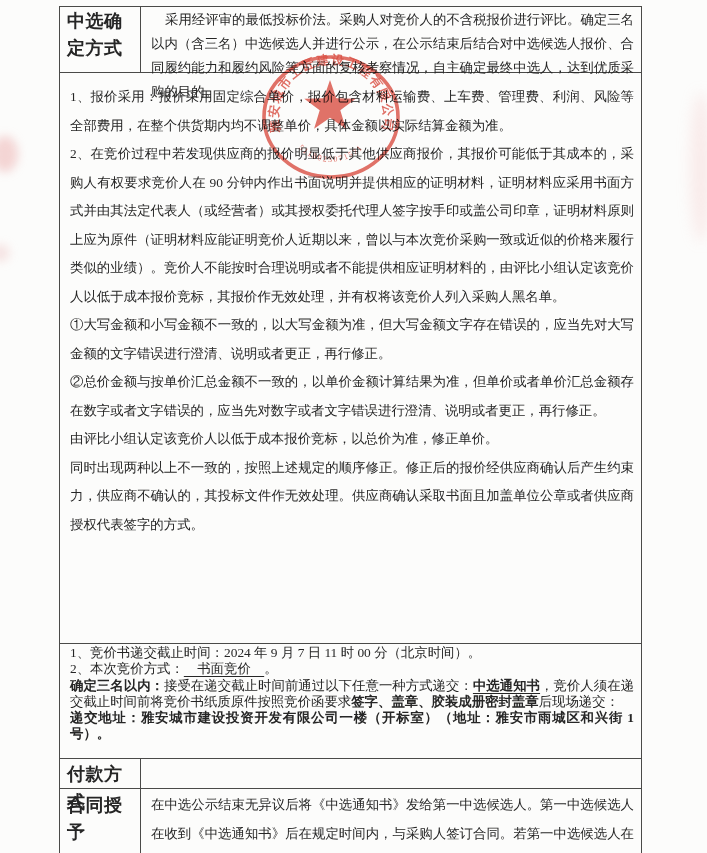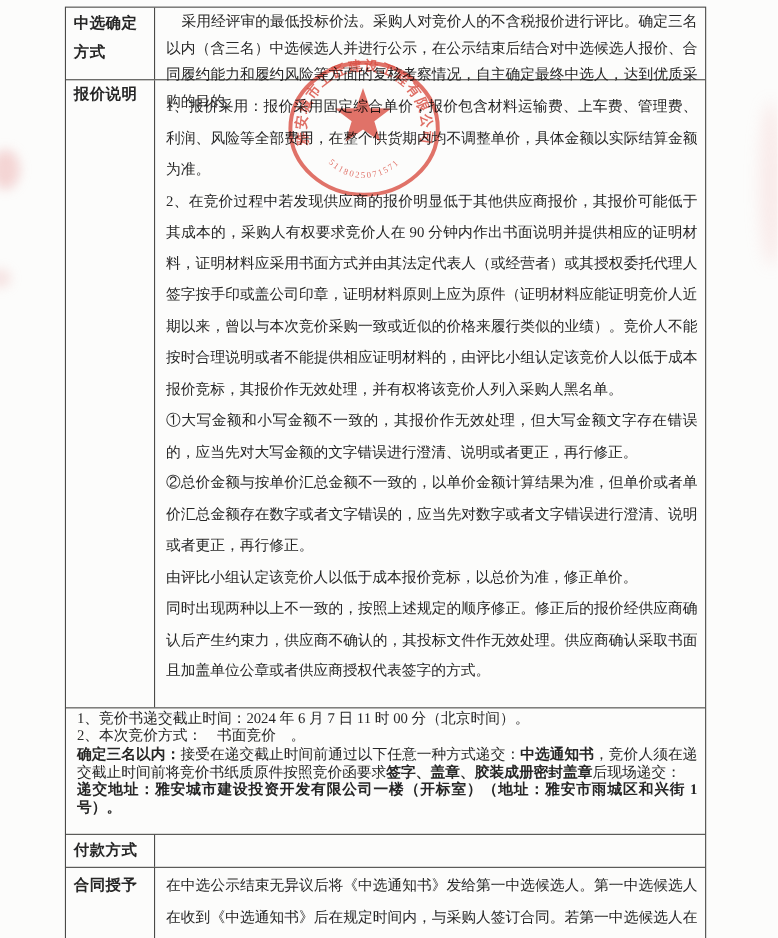--- a/index.html
+++ b/index.html
@@ -17,32 +17,32 @@
   .doc-table{
     position:absolute;left:59px;top:6px;width:583px;
     border:1px solid #4a4a48;box-sizing:border-box;
     background:transparent;
   }
   .row{display:flex;border-bottom:1px solid #4a4a48;box-sizing:border-box;}
   .row:last-child{border-bottom:none;}
   .label-cell{
     width:81px;min-width:81px;box-sizing:border-box;
     border-right:1px solid #4a4a48;
-    font-weight:700;font-size:14px;line-height:27px;
+    font-weight:700;font-size:18px;line-height:27px;
     padding:1px 3px 0 7px;letter-spacing:.5px;
   }
   .content-cell{
     flex:1;box-sizing:border-box;
     font-size:13.4px;
     padding:0 7px 0 10px;
     text-align:justify;text-align-last:left;
   }
   .para{margin:0;}
   .b{font-weight:700;}
-  .u{text-underline-offset:3px;}
+  .u{text-decoration:underline;text-underline-offset:3px;}
 
   
   .r1{height:66px;}
   .r1 .content-cell{line-height:24px;padding-top:1px;}
   .r1 .para.indent{text-indent:14px;}
   .r2{height:571px;}
   .r2 .content-cell{line-height:28.5px;padding-top:10px;}
   .r2 .label-cell{padding-top:0;}
   .r3{height:115px;}
   .r3 .content-cell{line-height:16.3px;padding-top:1px;}
@@ -64,33 +64,32 @@
 <div class="scan-smudge smudge-right"></div>
 
 <div class="doc-table">
     <div class="row r1">
       <div class="label-cell">中选确定方式</div>
       <div class="content-cell">
         <div class="para indent"><span>采用经评审的最低投标价法。采购人对竞价人的不含税报价进行评比。确定三名以内（含三名）中选候选人并进行公示，在公示结束后结合对中选候选人报价、合同履约能力和履约风险等方面的复核考察情况，自主确定最终中选人，达到优质采购的目的。</span></div>
       </div>
     </div>
     <div class="row r2">
-      <div class="label-cell">报价说明</div>
       <div class="content-cell">
         <div class="para"><span>1、报价采用：报价采用固定综合单价，报价包含材料运输费、上车费、管理费、利润、风险等全部费用，在整个供货期内均不调整单价，具体金额以实际结算金额为准。</span></div>
         <div class="para"><span>2、在竞价过程中若发现供应商的报价明显低于其他供应商报价，其报价可能低于其成本的，采购人有权要求竞价人在 90 分钟内作出书面说明并提供相应的证明材料，证明材料应采用书面方式并由其法定代表人（或经营者）或其授权委托代理人签字按手印或盖公司印章，证明材料原则上应为原件（证明材料应能证明竞价人近期以来，曾以与本次竞价采购一致或近似的价格来履行类似的业绩）。竞价人不能按时合理说明或者不能提供相应证明材料的，由评比小组认定该竞价人以低于成本报价竞标，其报价作无效处理，并有权将该竞价人列入采购人黑名单。</span></div>
-        <div class="para"><span>①大写金额和小写金额不一致的，其报价作无效处理，但大写金额文字存在错误的，应当先对大写金额的文字错误进行澄清、说明或者更正，再行修正。</span></div>
+        <div class="para"><span>①大写金额和小写金额不一致的，以大写金额为准，但大写金额文字存在错误的，应当先对大写金额的文字错误进行澄清、说明或者更正，再行修正。</span></div>
         <div class="para"><span>②总价金额与按单价汇总金额不一致的，以单价金额计算结果为准，但单价或者单价汇总金额存在数字或者文字错误的，应当先对数字或者文字错误进行澄清、说明或者更正，再行修正。</span></div>
         <div class="para"><span>由评比小组认定该竞价人以低于成本报价竞标，以总价为准，修正单价。</span></div>
         <div class="para"><span>同时出现两种以上不一致的，按照上述规定的顺序修正。修正后的报价经供应商确认后产生约束力，供应商不确认的，其投标文件作无效处理。供应商确认采取书面且加盖单位公章或者供应商授权代表签字的方式。</span></div>
       </div>
     </div>
     <div class="row r3">
       <div class="content-cell">
-        <div class="para"><span>1、竞价书递交截止时间：2024 年 6 月 7 日 11 时 00 分（北京时间）。</span></div>
+        <div class="para"><span>1、竞价书递交截止时间：2024 年 9 月 7 日 11 时 00 分（北京时间）。</span></div>
         <div class="para"><span>2、本次竞价方式：</span><span class="u">　书面竞价　</span><span>。</span></div>
         <div class="para"><span class="b">确定三名以内：</span><span>接受在递交截止时间前通过以下任意一种方式递交：</span><span class="b u">中选通知书</span><span>，竞价人须在递交截止时间前将竞价书纸质原件按照竞价函要求</span><span class="b">签字、盖章、胶装成册密封盖章</span><span>后现场递交：</span></div>
         <div class="para"><span class="b">递交地址：雅安城市建设投资开发有限公司一楼（开标室）（地址：雅安市雨城区和兴街 1 号）。</span></div>
       </div>
     </div>
     <div class="row r4">
       <div class="label-cell">付款方式</div>
     </div>
     <div class="row r5">
       <div class="label-cell">合同授予</div>

